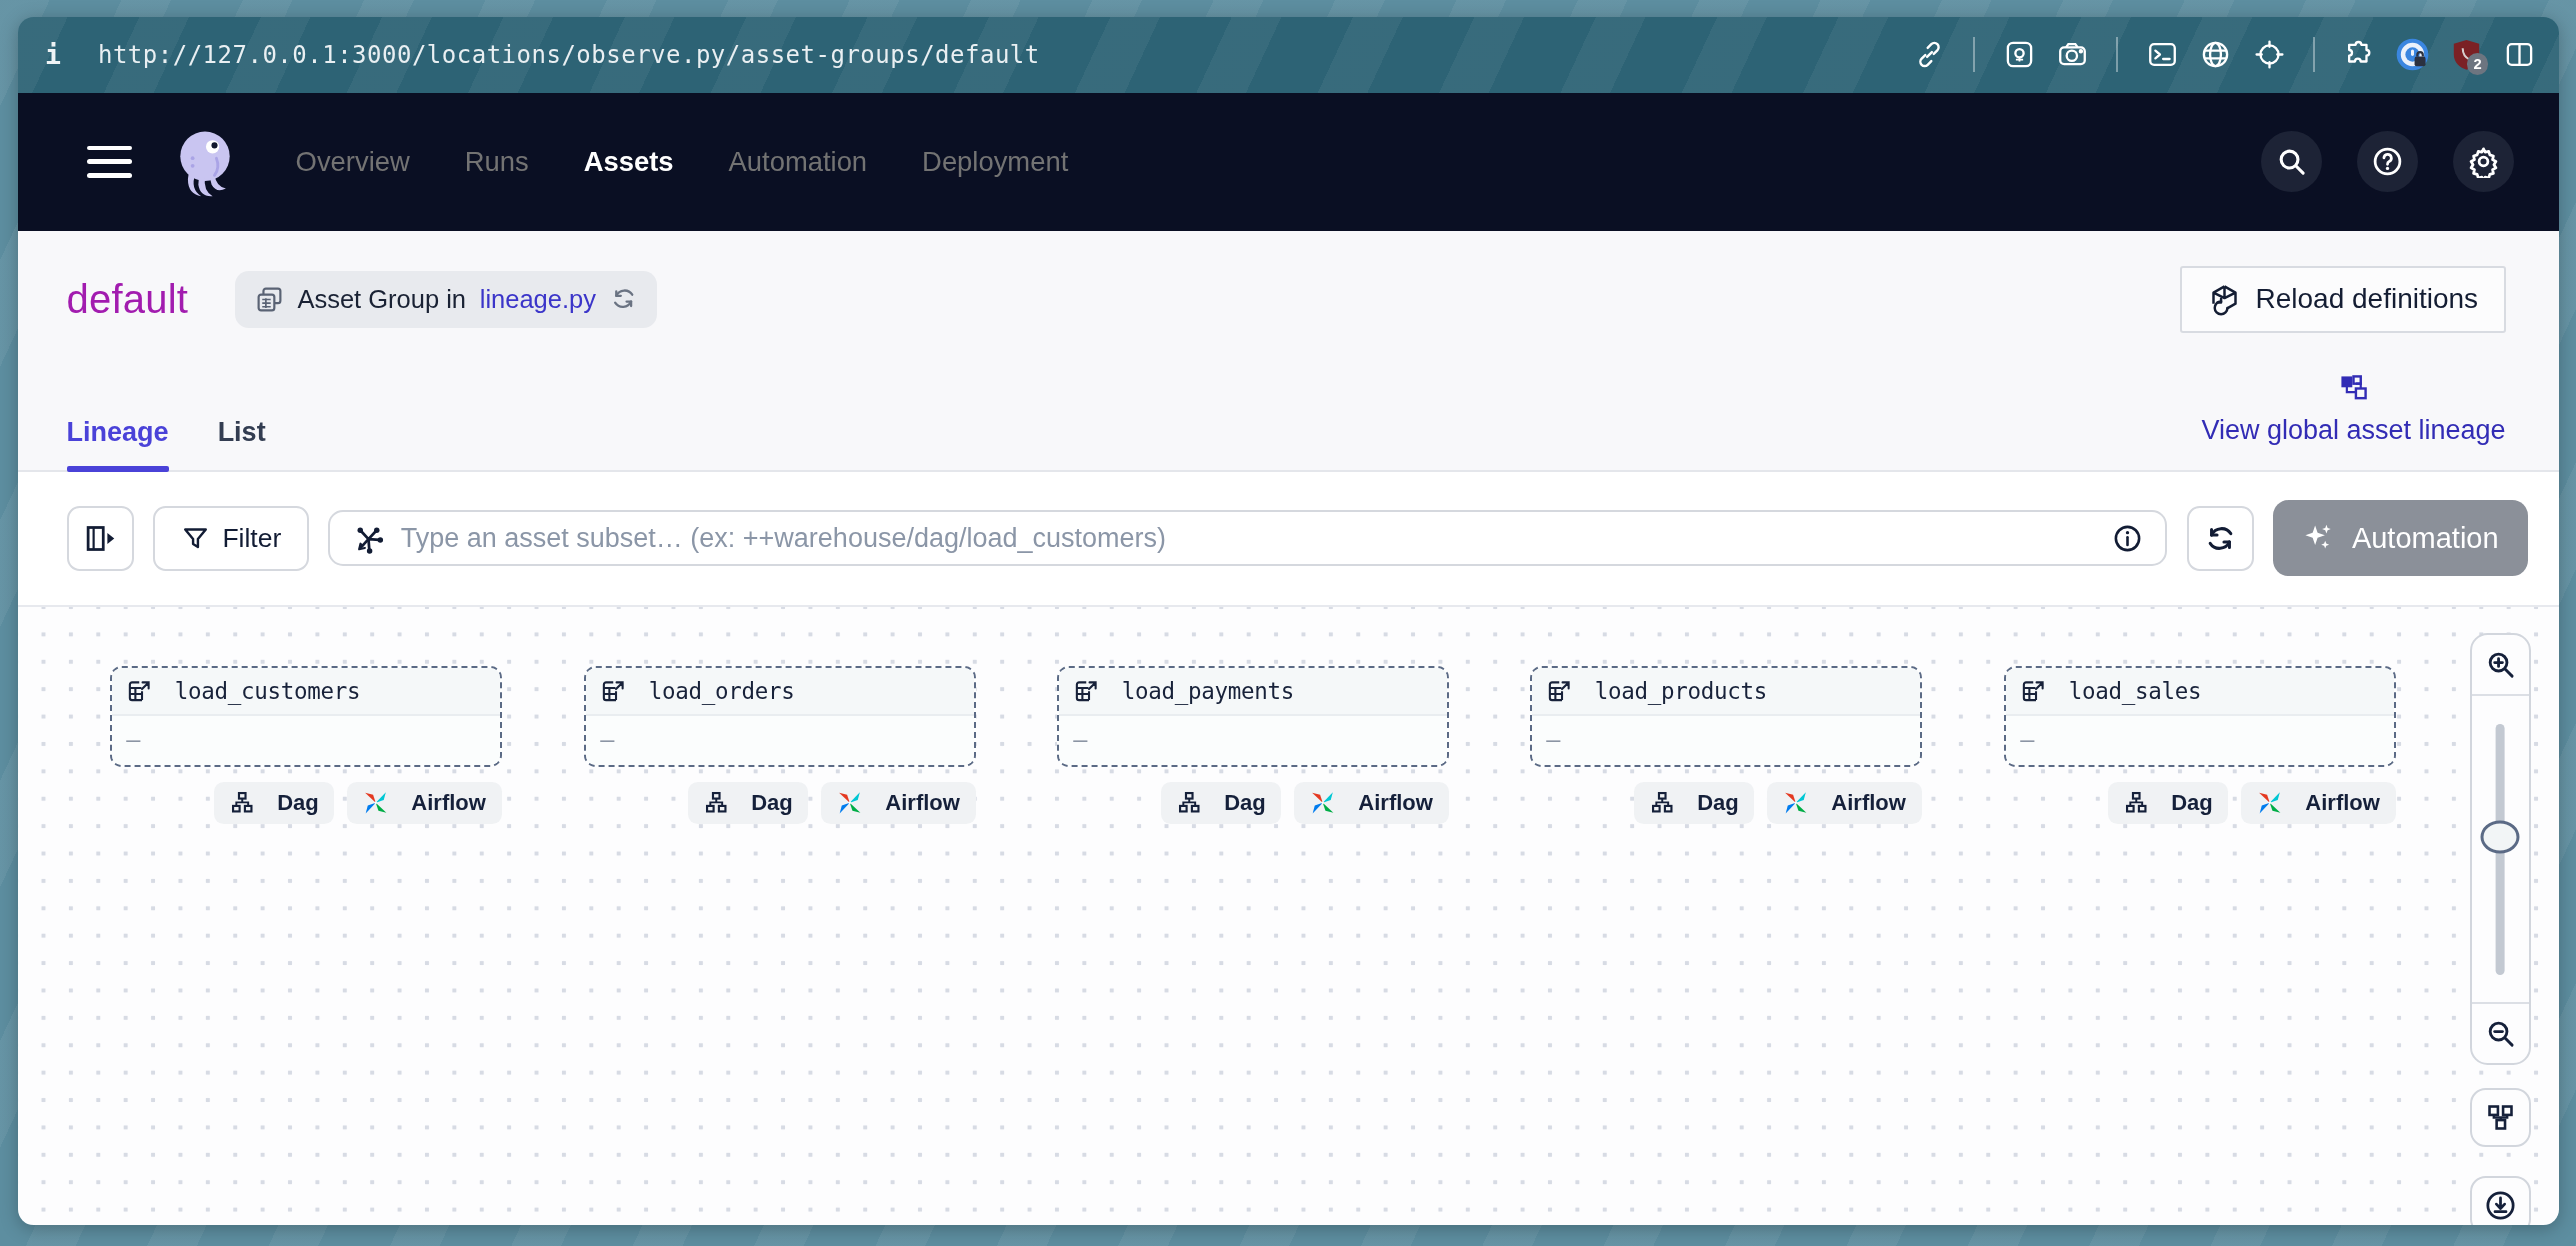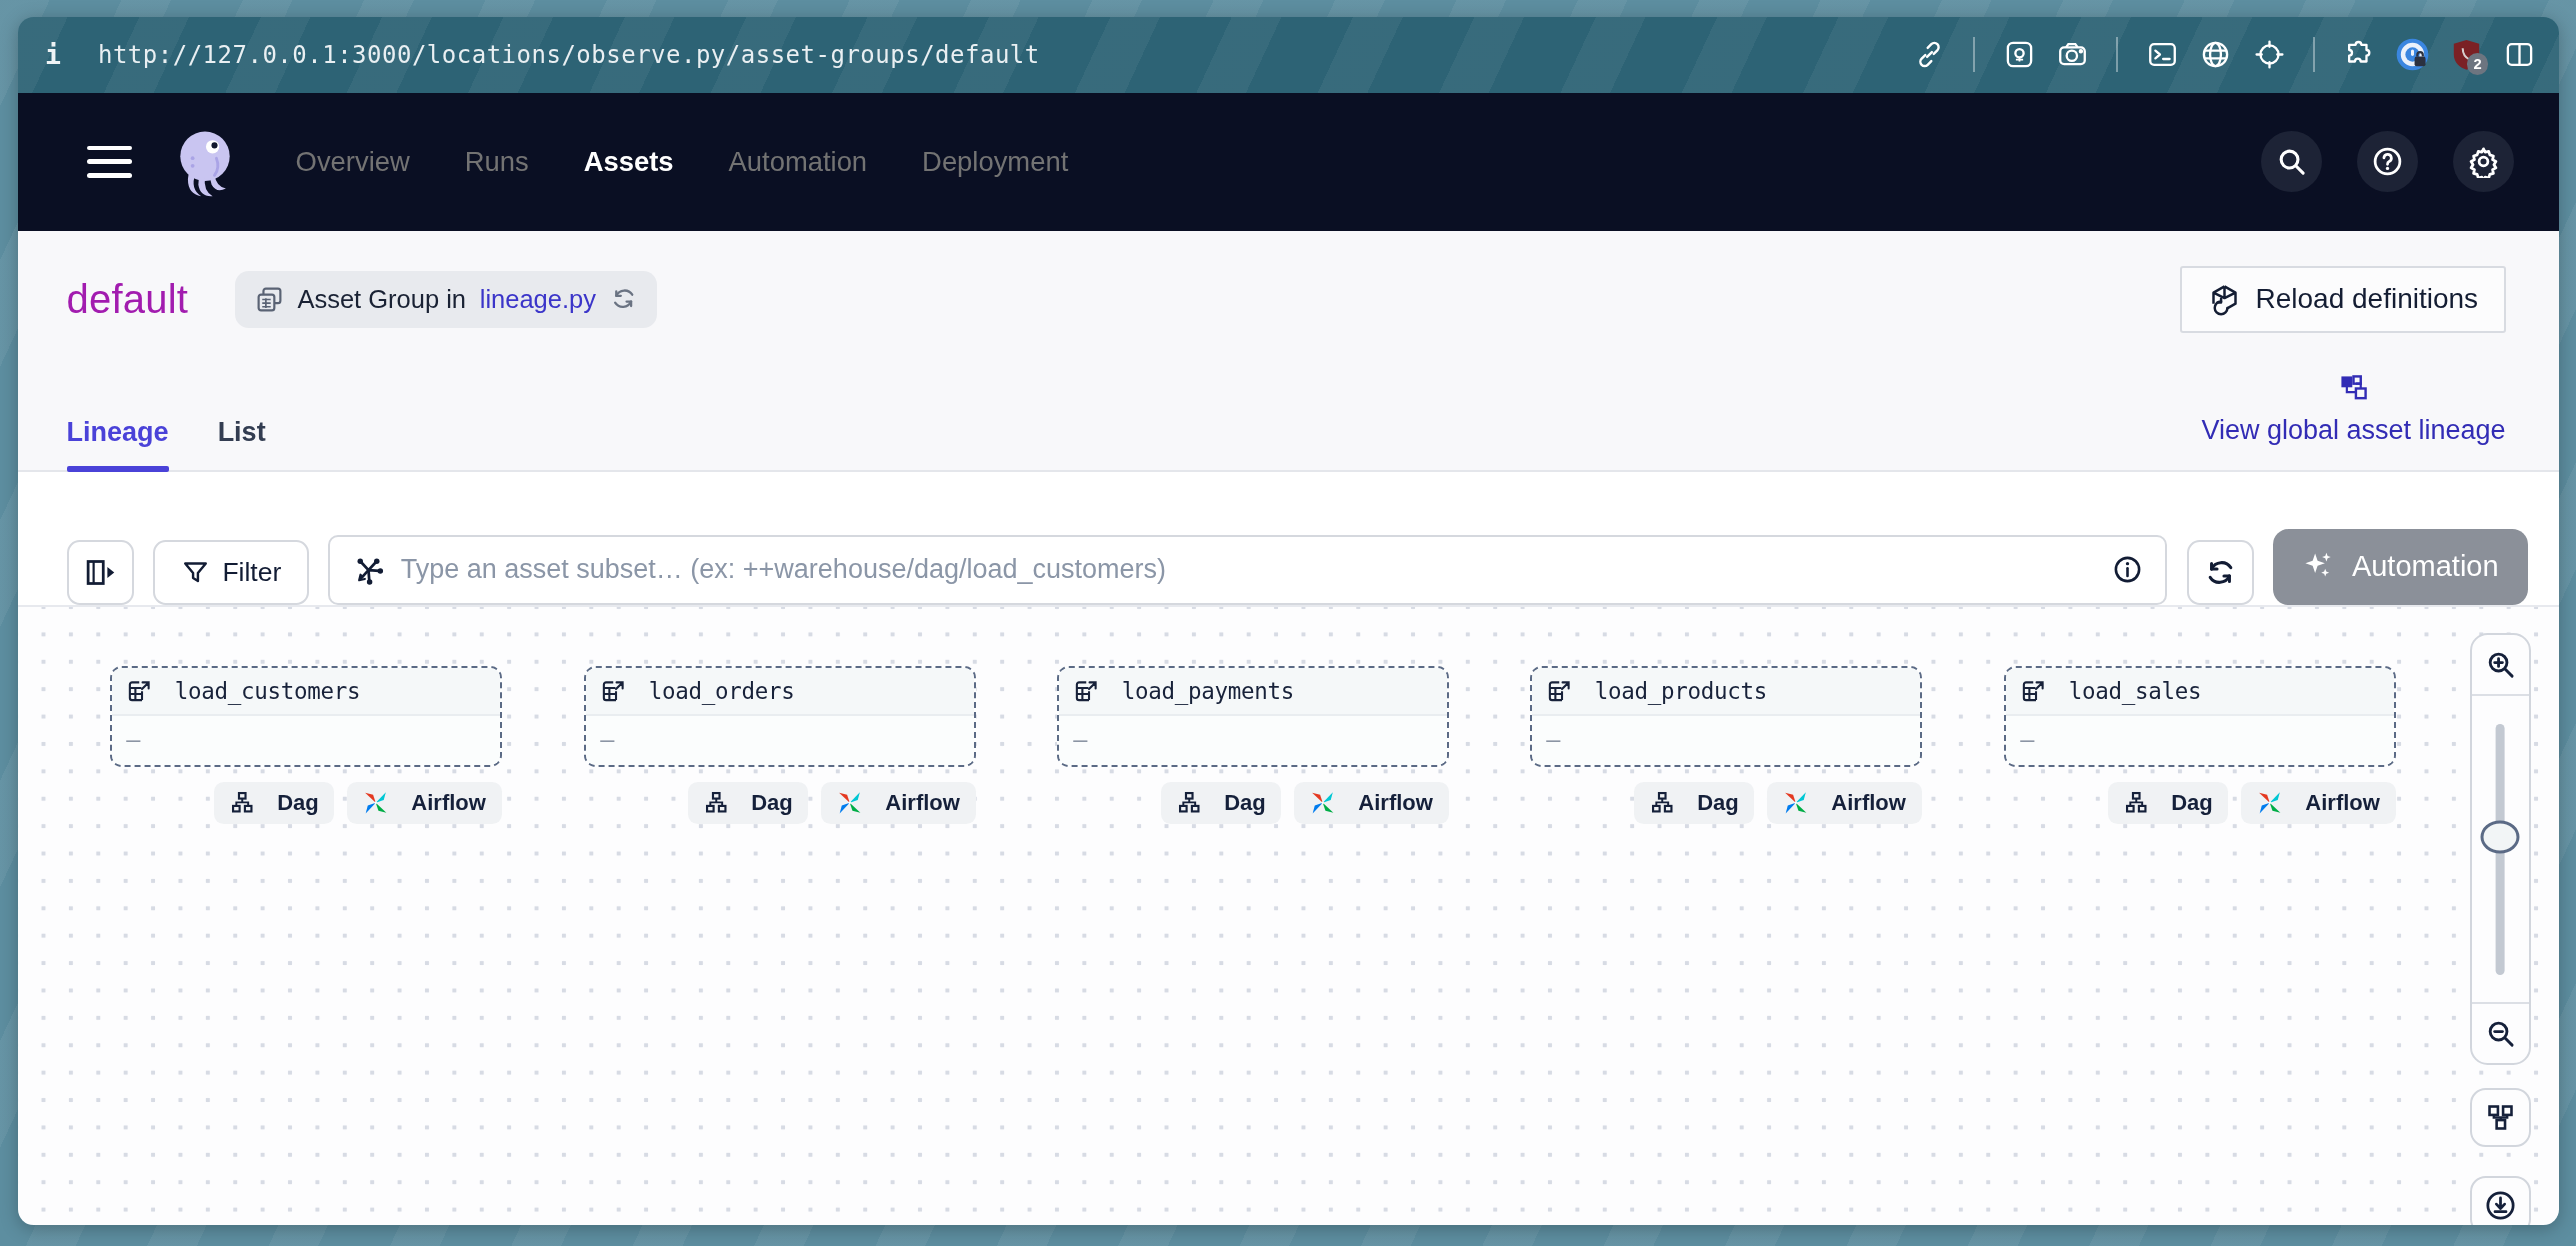--- a/index.html
+++ b/index.html
@@ -67,30 +67,30 @@
   .tab { font-size:27px; font-weight:600; padding-bottom:21.6px; cursor:pointer; position:relative; }
   .tab + .tab { margin-left:49px; }
   .tab.active { color:var(--accent,#4a42d8); }
   .tab.active::after { content:""; position:absolute; left:0; right:0; bottom:-2px; height:5.9px; background:var(--accent,#4a42d8); border-radius:2px; }
   .tab.inactive { color:#333d51; }
   .global-lineage-link {
     margin-left:auto; display:inline-flex; align-items:center; gap:12.7px; padding-bottom:23.5px;
     font-size:27px; color:var(--link-indigo,#322cb5); cursor:pointer;flex-direction:column;
   }
   
-  .toolbar { background:#ffffff; height:135px; display:flex; align-items:flex-end; gap:19.6px; padding:0 31px 0 49px; border-bottom:2px solid #e7e9ee; }
+  .toolbar { background:#ffffff; height:135px; display:flex; align-items:center; gap:19.6px; padding:0 31px 0 49px; border-bottom:2px solid #e7e9ee; }
   .tb-btn {
     height:65px; background:#fff; border:2px solid #d5d8de; border-radius:12.7px;
     display:inline-flex; align-items:center; justify-content:center; gap:12.7px;
     color:#121c34; cursor:pointer; font-size:26.5px;
   }
   .tb-square { width:67px; flex:0 0 67px; }
   .tb-filter { padding:0 25.5px; }
   .subset-input {
-    flex:1; height:70px; border:2px solid #d5d8de; border-radius:10px; background:#fff;
+    flex:1; height:56px; border:2px solid #d5d8de; border-radius:15px; background:#fff;
     display:flex; align-items:center; gap:15.7px; padding:0 21.6px; cursor:text;
   }
   .subset-placeholder { font-size:27px; color:#8b96a7; flex:1; white-space:nowrap; overflow:hidden; }
   .materialize-btn {
     height:76px; background:var(--disabled-gray,#8b9099); border:none; border-radius:15.7px;
     display:inline-flex; align-items:center; gap:14.7px; padding:0 29px;
     font-size:29px; color:#ffffff; cursor:default;
   }
   
   .graph {

